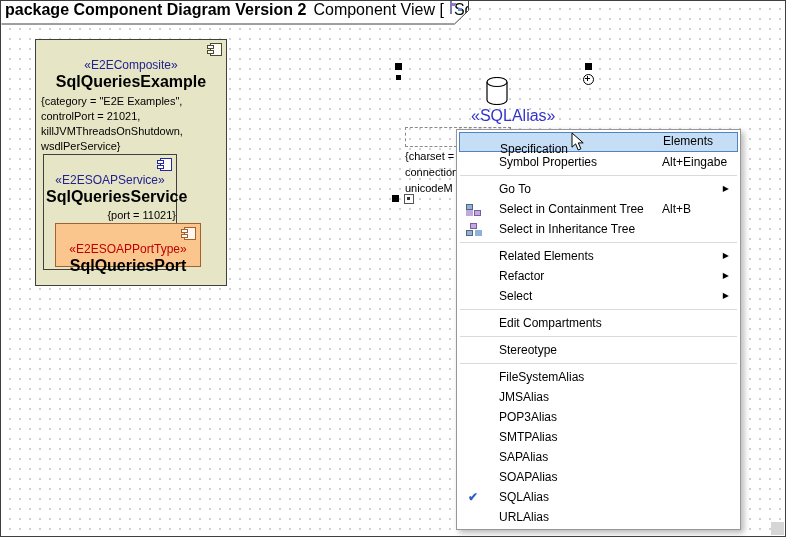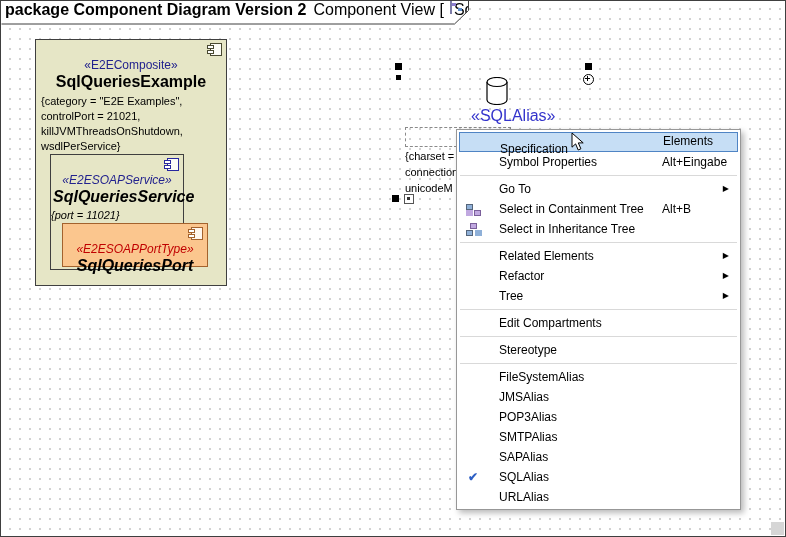--- a/index.html
+++ b/index.html
@@ -24,27 +24,27 @@
   .fh-keyword{font-weight:bold;margin-right:7px;}
   .fh-context{margin-right:4px;}
   .fh-icon{position:relative;width:14px;height:13px;margin:0 4px 0 2px;display:inline-block;}
   .fh-icon .di-outer{position:absolute;inset:0;border:1px solid #7d7da8;background:#fff;}
   .fh-icon .di-a{position:absolute;left:2px;top:2px;width:4px;height:3px;background:#8c7dd0;}
   .fh-icon .di-b{position:absolute;left:8px;top:7px;width:4px;height:3px;background:#5d8cc8;}
   .fh-name{margin-right:3px;}
   
   .uml-box{position:absolute;box-sizing:border-box;border:1px solid var(--box-border,#3f3f3f);z-index:1;}
   .composite{left:34px;top:38px;width:192px;height:247px;background:var(--composite-fill,#e6e6c6);}
-  .service{left:14px;top:114px;width:134px;height:116px;background:var(--composite-fill,#e6e6c6);font-style:italic;}
+  .service{left:7px;top:114px;width:134px;height:116px;background:var(--composite-fill,#e6e6c6);}
   .porttype{left:11px;top:68px;width:146px;height:44px;background:var(--port-fill,#fbc68e);border-color:var(--port-border,#a3622d);}
   .box-stereo{text-align:center;font-size:12px;padding-top:18px;color:var(--stereotype-navy,#22228e);}
   .porttype .box-stereo{color:var(--stereotype-red,#c00000);}
   .box-name{text-align:center;font-size:16px;font-weight:bold;padding:1px 2px 2px;}
   .tv-block{font-size:11px;line-height:15px;padding:1px 4px 0 5px;}
-  .tv-center{text-align:left;font-size:11px;padding-top:1px;}
+  .tv-center{text-align:right;font-size:11px;padding-top:1px;}
   .component-icon{position:absolute;top:3px;right:4px;width:10px;height:11px;border:1px solid currentColor;background:rgba(255,255,255,.85);}
   .component-icon::before,.component-icon::after{content:"";position:absolute;left:-4px;width:5px;height:2px;border:1px solid currentColor;background:#fff;}
   .component-icon::before{top:1px;}
   .component-icon::after{top:6px;}
   .ci-dark{color:#4a4a32;}
   .ci-navy{color:#27279f;}
   .ci-orange{color:#a3622d;}
   
   .db-icon{position:absolute;left:485px;top:76px;z-index:1;}
   .alias-label{position:absolute;left:470px;top:106px;width:76px;text-align:center;font-size:16px;color:var(--alias-blue,#3333cc);z-index:1;}
@@ -151,31 +151,32 @@
   <div class="context-menu">
       <div class="menu-item highlighted"><span class="menu-label">Specification</span><span class="menu-shortcut">Elements</span></div>
       <div class="menu-item"><span class="menu-label">Symbol Properties</span><span class="menu-shortcut">Alt+Eingabe</span></div>
       <div class="menu-sep"></div>
       <div class="menu-item"><span class="menu-label">Go To</span><span class="menu-arrow">▶</span></div>
       <div class="menu-item"><span class="menu-icon containment-tree-icon"></span><span class="menu-label">Select in Containment Tree</span><span class="menu-shortcut">Alt+B</span></div>
       <div class="menu-item"><span class="menu-icon inheritance-tree-icon"></span><span class="menu-label">Select in Inheritance Tree</span></div>
       <div class="menu-sep"></div>
       <div class="menu-item"><span class="menu-label">Related Elements</span><span class="menu-arrow">▶</span></div>
       <div class="menu-item"><span class="menu-label">Refactor</span><span class="menu-arrow">▶</span></div>
-      <div class="menu-item"><span class="menu-label">Tree</span><span class="menu-arrow">▶</span></div>
+      <div class="menu-item"><span class="menu-label">Select</span><span class="menu-arrow">▶</span></div>
       <div class="menu-sep"></div>
       <div class="menu-item"><span class="menu-label">Edit Compartments</span></div>
       <div class="menu-sep"></div>
       <div class="menu-item"><span class="menu-label">Stereotype</span></div>
       <div class="menu-sep"></div>
       <div class="menu-item"><span class="menu-label">FileSystemAlias</span></div>
       <div class="menu-item"><span class="menu-label">JMSAlias</span></div>
       <div class="menu-item"><span class="menu-label">POP3Alias</span></div>
       <div class="menu-item"><span class="menu-label">SMTPAlias</span></div>
       <div class="menu-item"><span class="menu-label">SAPAlias</span></div>
+      <div class="menu-item"><span class="menu-label">SOAPAlias</span></div>
       <div class="menu-item"><span class="menu-check">✔</span><span class="menu-label">SQLAlias</span></div>
       <div class="menu-item"><span class="menu-label">URLAlias</span></div>
     </div>
 
   <div class="cursor">
     <svg width="15" height="21">
       <path d="M1,1 L1,15.2 L4.6,11.9 L7.2,18 L9.9,16.8 L7.3,10.9 L12.2,10.9 Z" fill="#ffffff" stroke="#000" stroke-width="1"></path>
     </svg>
   </div>
 

